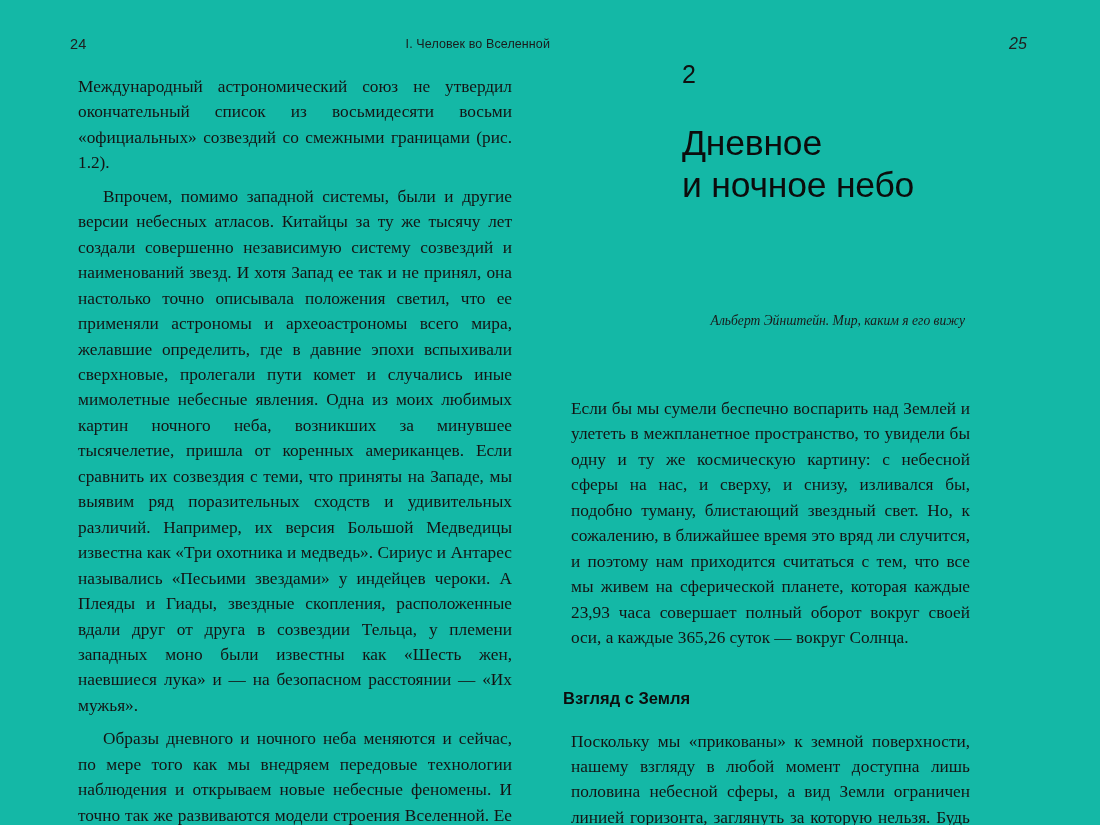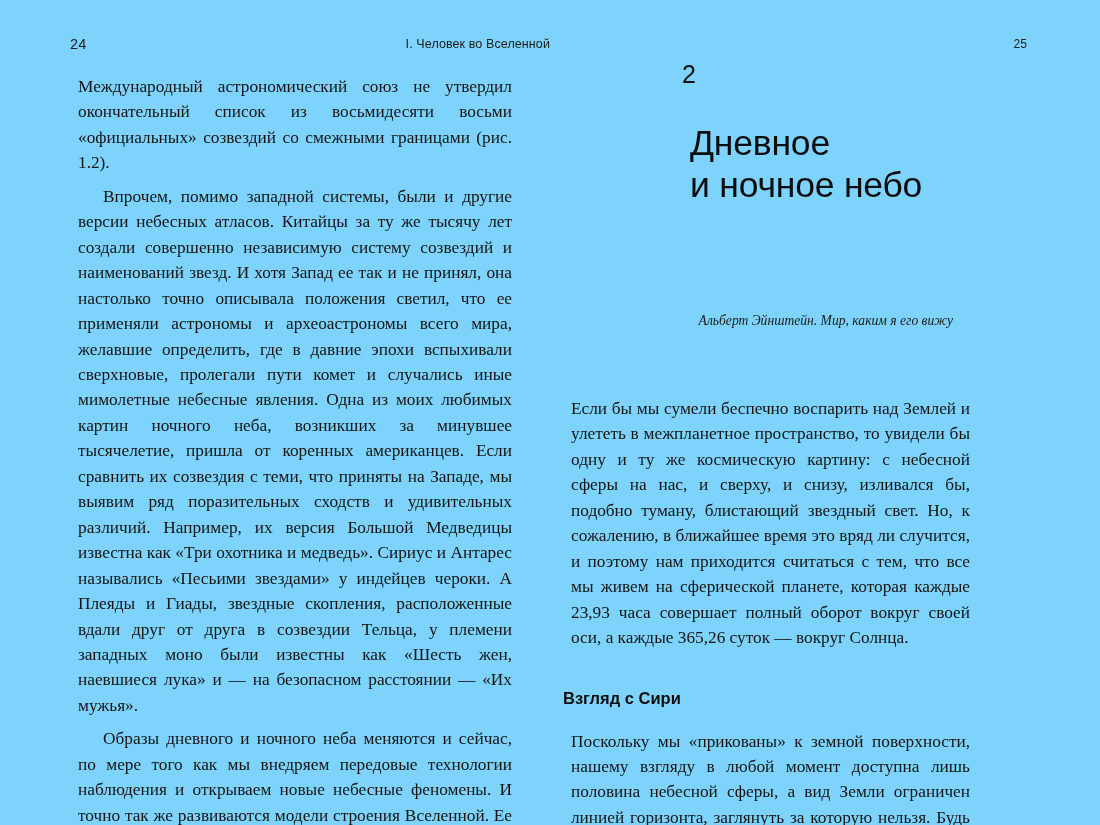--- a/index.html
+++ b/index.html
@@ -14,21 +14,21 @@
     overflow: hidden;
     font-family: "Liberation Serif", "DejaVu Serif", serif;
     color: #111111;
     -webkit-font-smoothing: antialiased;
   }
 
   .spread {
     position: relative;
     width: 1100px;
     height: 825px;
-    background: #7dd3fc;
+    background: #14b8a6;
     display: flex;
   }
 
   
   .page {
     position: relative;
     height: 825px;
     box-sizing: border-box;
   }
   .page-left  { width: 550px; }
@@ -53,22 +53,23 @@
   }
   .head-title-left {
     left: 0;
     right: 0;
     text-align: right;
     padding-left: 60px;
   }
   .folio-right {
     right: 73px;
     text-align: left;
-    font-size: 12px;
+    font-size: 16px;
     color: #202020;
+    font-style: italic;
   }
 
   
   .col-left {
     position: absolute;
     left: 70px;
     top: 66px;
     width: 450px;
   }
 
@@ -98,41 +99,41 @@
     font-weight: 400;
     color: #101010;
     margin: 0 0 34px 0;
   }
   .chapter-title {
     font-family: "Liberation Sans", "DejaVu Sans", sans-serif;
     font-size: 35.5px;
     line-height: 42px;
     font-weight: 400;
     color: #0c0c0c;
-    margin: 8px;
+    margin: 0;
     letter-spacing: -0.2px;
     white-space: pre-line;
   }
 
   
   .epigraph {
     position: absolute;
     left: 131px;
     top: 302px;
     width: 284px;
   }
   .epigraph-text {
     margin: 0;
     font-size: 13.6px;
     line-height: 20.5px;
     text-align: justify;
     color: #1a1a1a;
   }
   .epigraph-source {
-    margin: 9px 12px 0 0;
+    margin: 9px 0 0 0;
     font-size: 13.6px;
     line-height: 19px;
     font-style: italic;
     text-align: right;
     color: #1a1a1a;
   }
 
   
   .right-body {
     position: absolute;
@@ -177,19 +178,19 @@
 и ночное небо</h1>
     </div>
 
     <div class="epigraph">
       <p class="epigraph-source">Альберт Эйнштейн. Мир, каким я его вижу</p>
     </div>
 
     <div class="right-body">
       <p class="body">Если бы мы сумели беспечно воспарить над Землей и уле­теть в межпланетное пространство, то увидели бы одну и ту же космическую картину: с небесной сферы на нас, и сверху, и снизу, изливался бы, подобно туману, блистаю­щий звездный свет. Но, к сожалению, в ближайшее время это вряд ли случится, и поэтому нам приходится считаться с тем, что все мы живем на сферической планете, которая каждые 23,93 часа совершает полный оборот вокруг своей оси, а каждые 365,26 суток — вокруг Солнца.</p>
 
-      <h2 class="subhead">Взгляд с Сири</h2>
+      <h2 class="subhead">Взгляд с Земля</h2>
 
       <p class="body">Поскольку мы «прикованы» к земной поверхности, нашему взгляду в любой момент доступна лишь половина небесной сферы, а вид Земли ограничен линией горизонта, заглянуть за которую нельзя. Будь Земля не сферической, а плоской, наш видимый горизонт простирался бы до ее внешнего</p>
     </div>
   </div>
 
 </div>
 
 </body></html>

